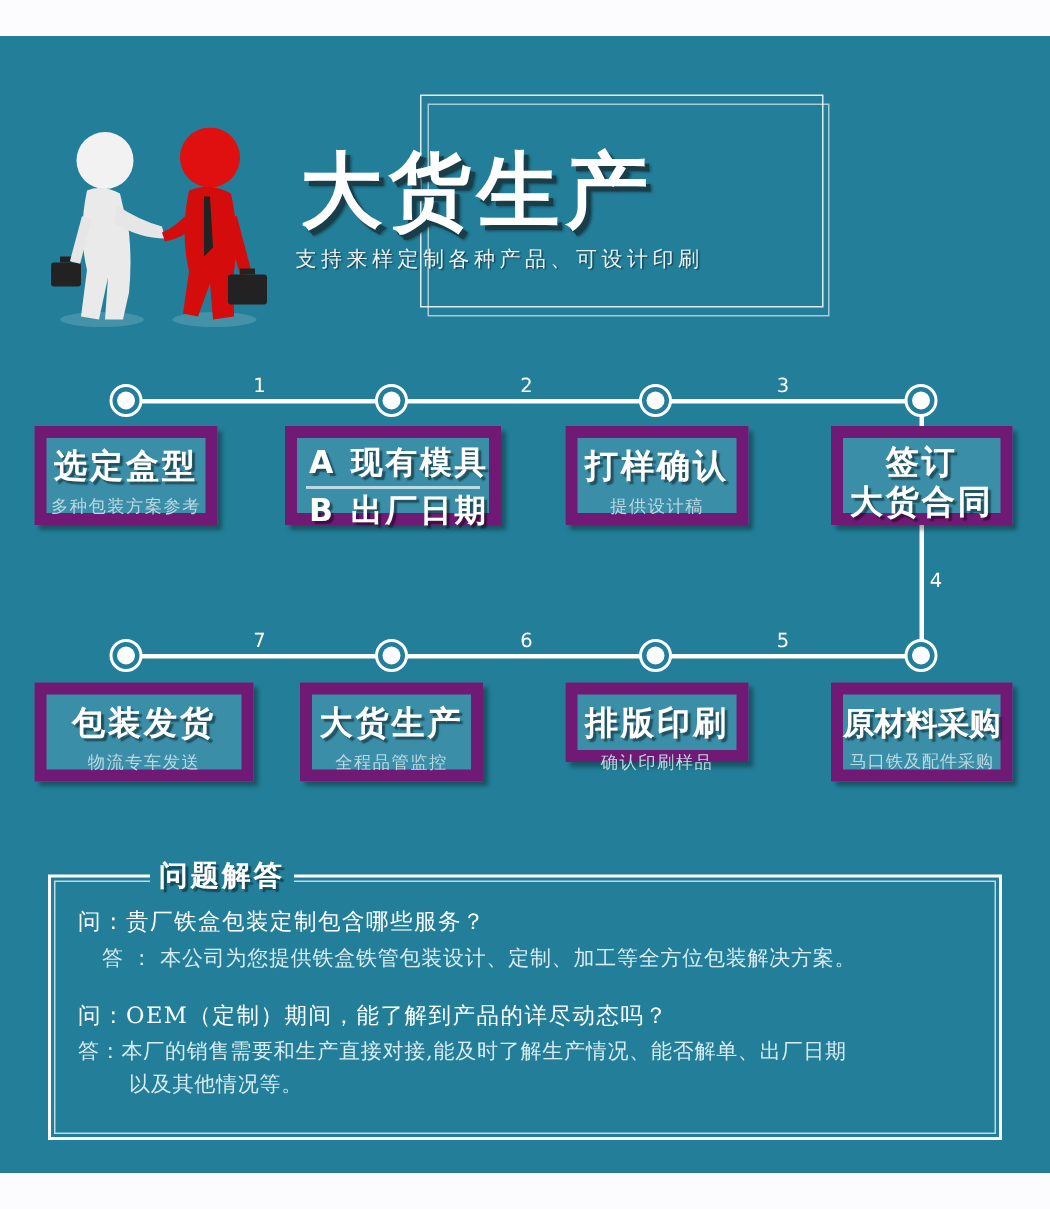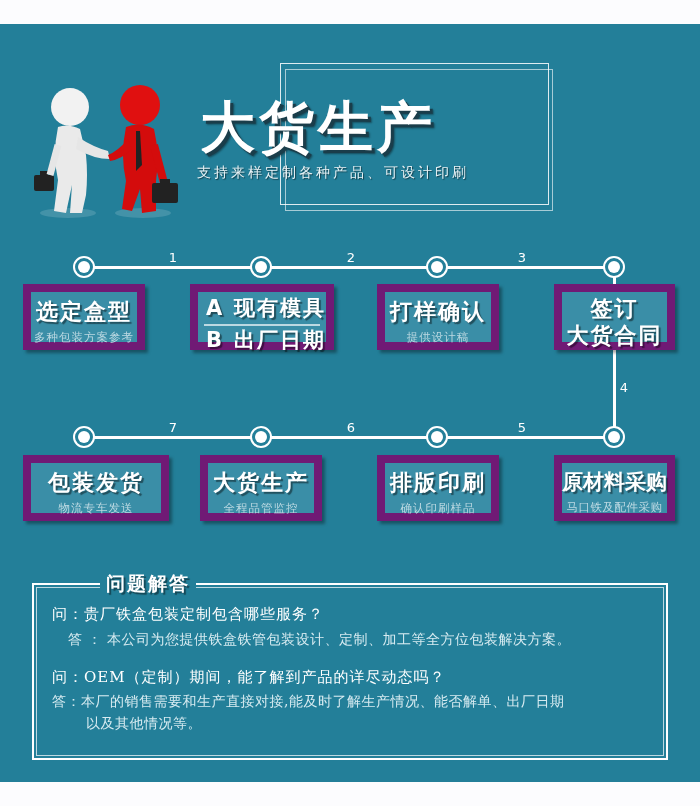--- a/index.html
+++ b/index.html
@@ -119,21 +119,21 @@
 <div class="step-box" style="left:23px; top:455px; width:146px; height:66px; padding-top:9px;">
   <div class="step-title">包装发货</div>
   <div class="step-sub">物流专车发送</div>
 </div>
 
 <div class="step-box" style="left:200px; top:455px; width:122px; height:66px; padding-top:9px;">
   <div class="step-title">大货生产</div>
   <div class="step-sub">全程品管监控</div>
 </div>
 
-<div class="step-box" style="left:377px; top:455px; width:122px; height:66px; padding-top:9px;">
+<div class="step-box" style="left:377px; top:455px; width:122px; height:53px; padding-top:9px;">
   <div class="step-title">排版印刷</div>
   <div class="step-sub">确认印刷样品</div>
 </div>
 
 <div class="step-box" style="left:554px; top:455px; width:121px; height:66px; padding-top:9px;">
   <div class="step-title" style="letter-spacing:0px; font-size:21px;">原材料采购</div>
   <div class="step-sub" style="letter-spacing:0.5px;">马口铁及配件采购</div>
 </div>
 
 <div class="faq-outer"></div>

